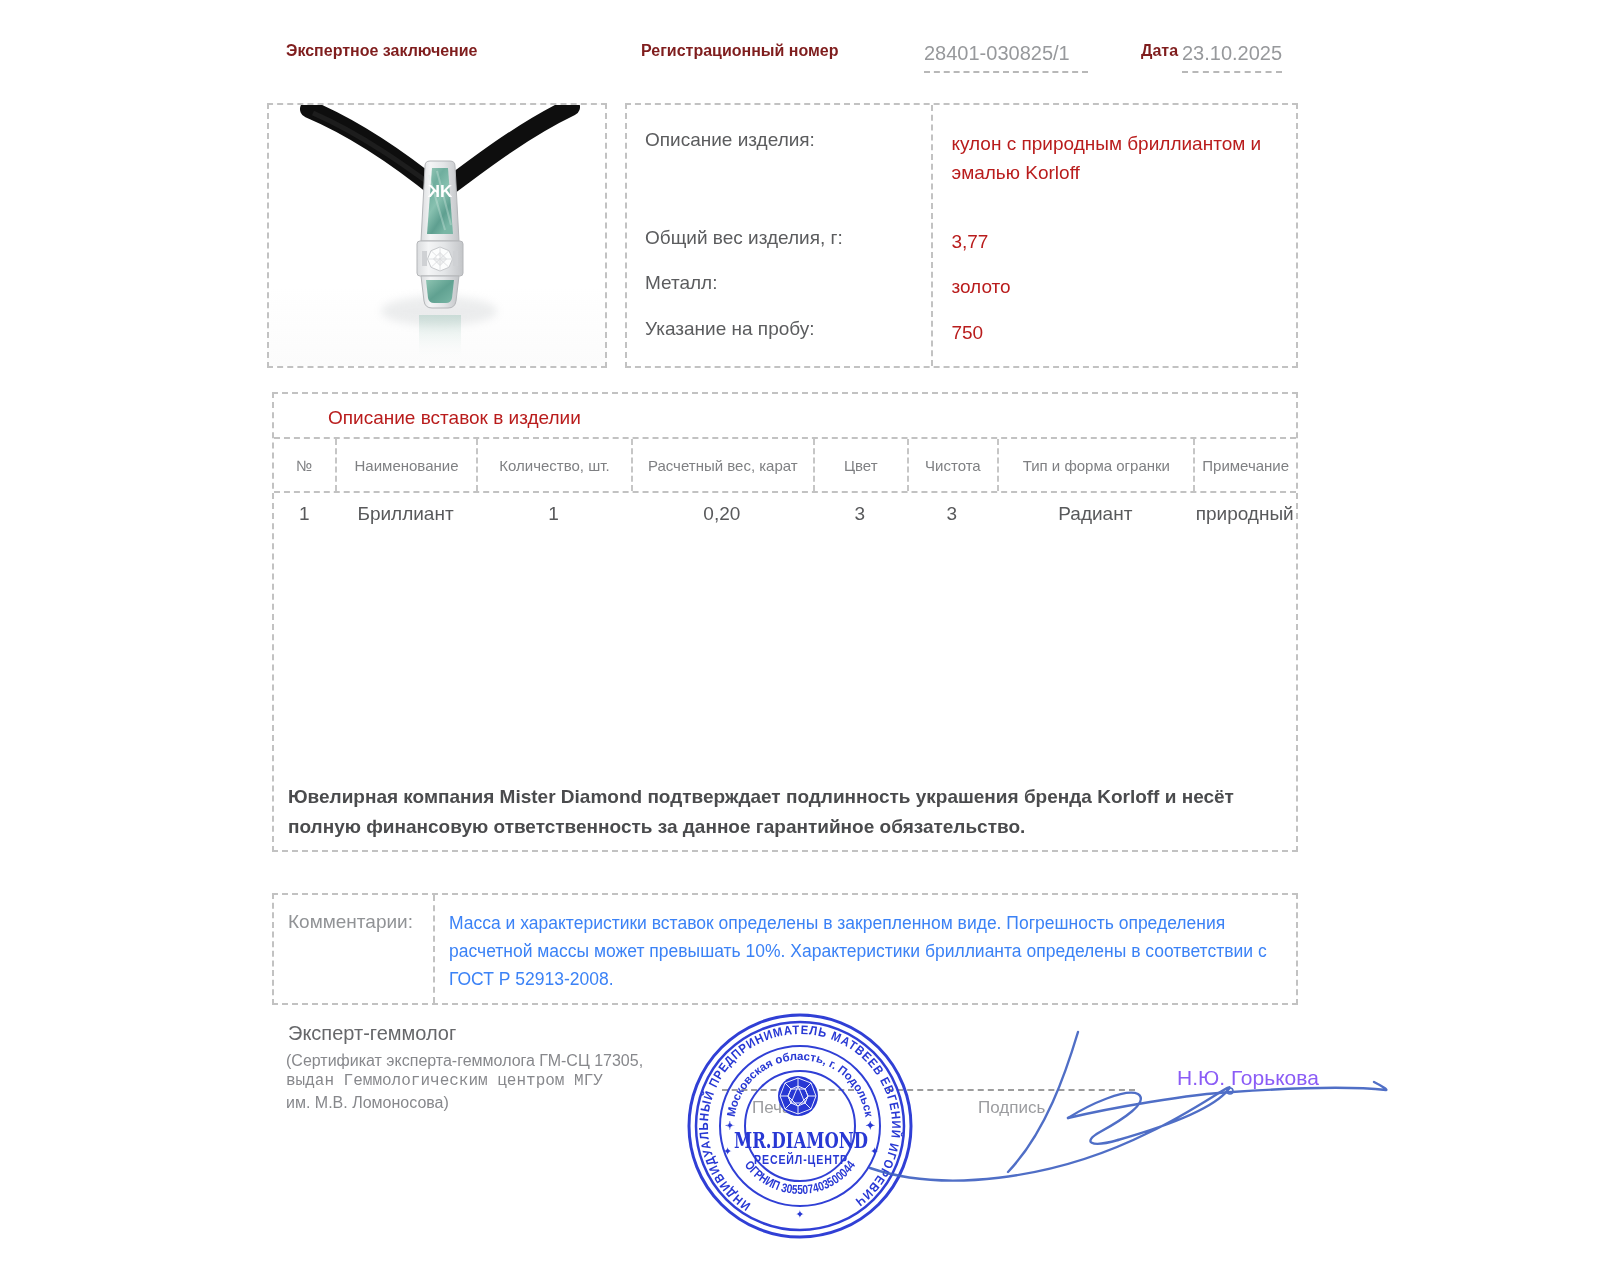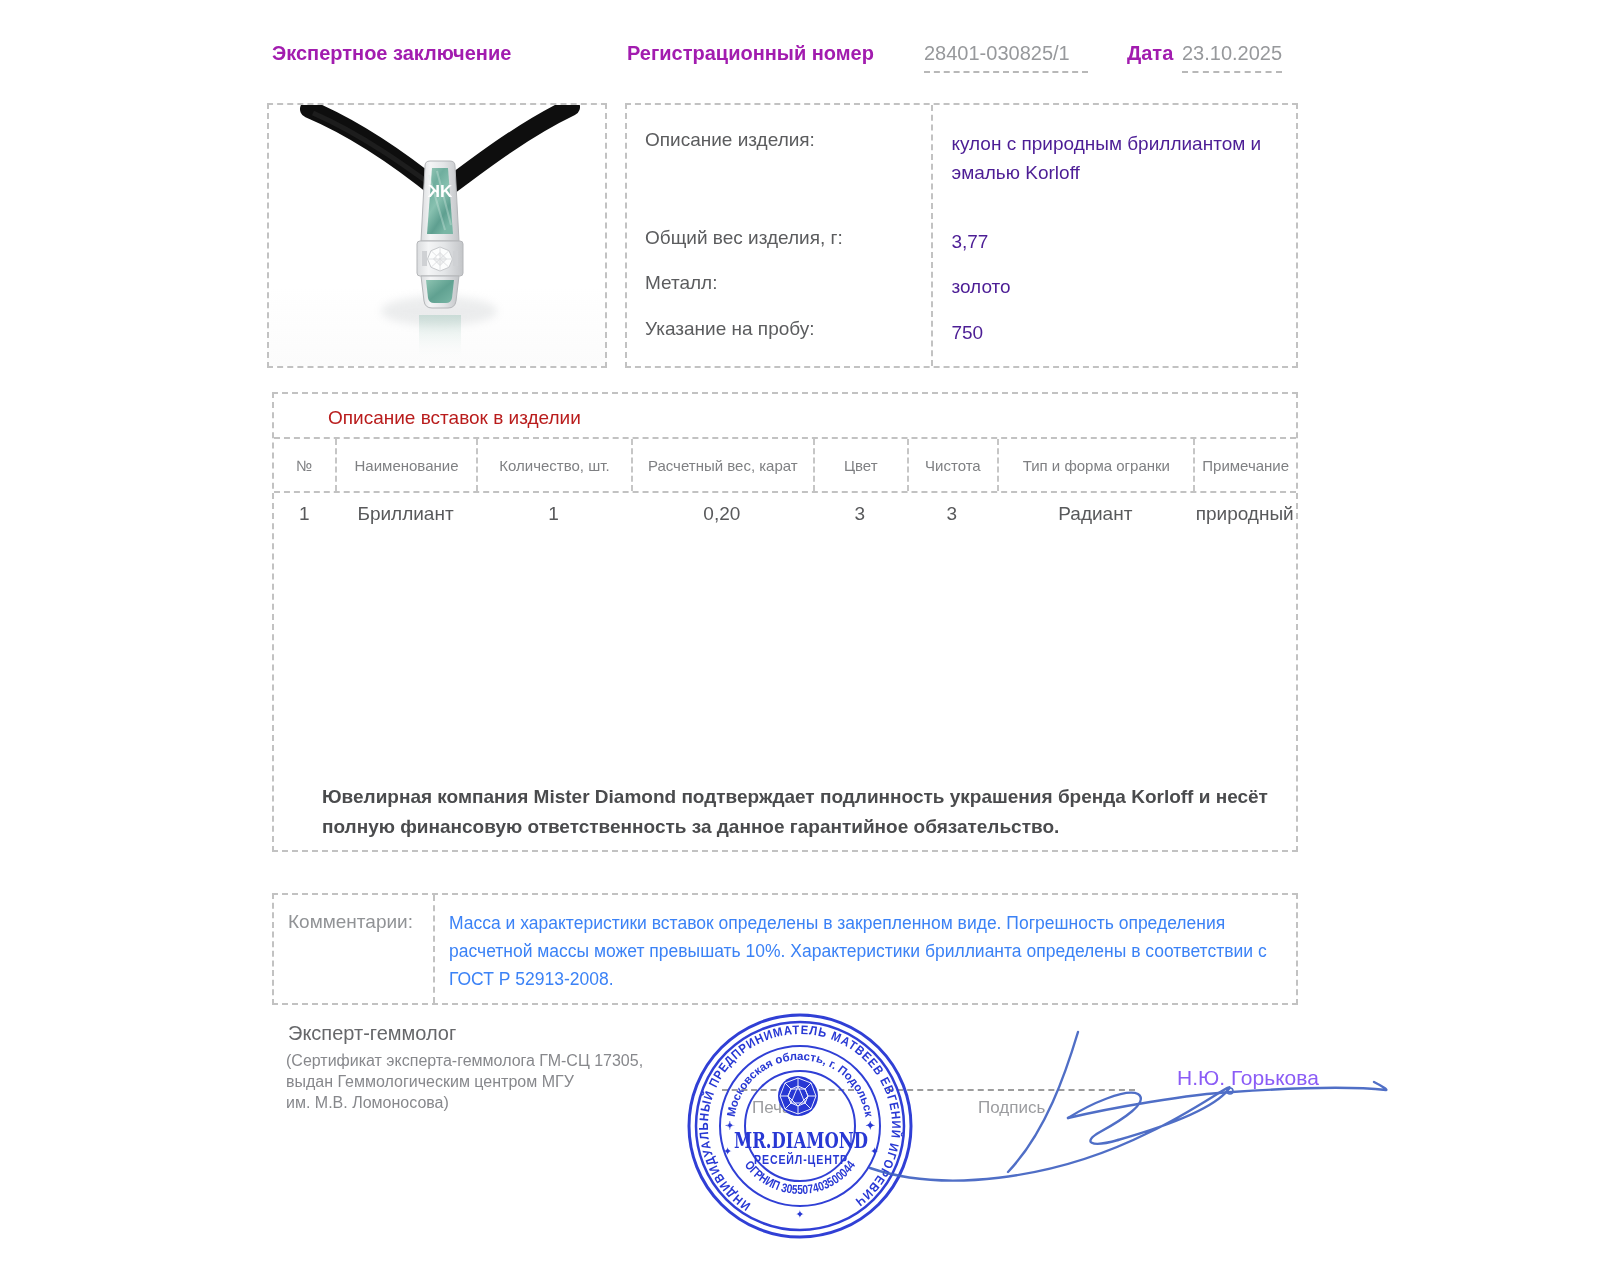--- a/index.html
+++ b/index.html
@@ -1,34 +1,34 @@
 <!DOCTYPE html>
 <html><head>
 <meta charset="utf-8">
 <style>
   html,body{margin:0;padding:0;background:#fff;}
   #page{position:relative;width:1600px;height:1280px;background:#ffffff;
         font-family:"Liberation Sans","DejaVu Sans",sans-serif;overflow:hidden;}
   .abs{position:absolute;}
   .dashedbox{border:2px dashed #c2c2c2;box-sizing:border-box;}
-  .lbl-bold{font-weight:bold;color:#a21caf;font-size:20px;}
+  .lbl-bold{font-weight:bold;color:#7f1d1d;font-size:16px;margin-left:14px;}
   .val-light{color:#97999c;font-size:20px;}
   .dash-underline{border-bottom:2px dashed #b8b8b8;padding-bottom:6px;}
   .fieldlabel{color:#5b5c5e;font-size:19px;}
-  .fieldvalue{color:#4c1d95;font-size:19px;line-height:29px;}
+  .fieldvalue{color:#b91c1c;font-size:19px;line-height:29px;}
   .vdash{border-left:2px dashed #c2c2c2;}
   .table-title{color:#b91c1c;font-size:19px;margin-left:40px;}
   .thead-row{display:flex;border-top:2px dashed #c2c2c2;border-bottom:2px dashed #c2c2c2;height:52px;align-items:center;}
   .th{color:#7f8083;font-size:15px;text-align:center;box-sizing:border-box;height:100%;display:flex;align-items:center;justify-content:center;}
   .th+.th{border-left:2px dashed #c6c6c6;}
   .trow{display:flex;margin-top:12px;}
   .td{color:#58595b;font-size:19px;text-align:center;box-sizing:border-box;}
   .c0{width:5.95%}.c1{width:13.84%}.c2{width:15.11%}.c3{width:17.84%}
   .c4{width:9.16%}.c5{width:8.87%}.c6{width:19.2%}.c7{width:10.03%}
-  .statement{font-weight:bold;color:#4a4b4d;font-size:19px;line-height:30px;margin-left:34px;}
+  .statement{font-weight:bold;color:#4a4b4d;font-size:19px;line-height:30px;}
   .comm-label{color:#919396;font-size:19px;}
   .comm-text{color:#3b82f6;font-size:17.5px;line-height:28px;}
   .expert-title{color:#66676a;font-size:20px;}
   .cert-line{color:#87888c;font-size:16px;line-height:21px;}
   .sig-line{border-bottom:2px dashed #9d9d9d;}
   .sig-caption{color:#9b9c9f;font-size:17px;}
   .expert-name{color:#8b5cf6;font-size:21px;}
 </style>
 </head>
 <body>
@@ -152,21 +152,21 @@
   </div>
 
   <div class="abs dashedbox" style="left:272px;top:893px;width:1026px;height:112px;">
     <div class="abs vdash" style="left:159px;top:0;height:100%;"></div>
     <div class="abs comm-label" style="left:14px;top:16px;">Комментарии:</div>
     <div class="abs comm-text" style="left:175px;top:14px;width:860px;">Масса и характеристики вставок определены в закрепленном виде. Погрешность определения расчетной массы может превышать 10%. Характеристики бриллианта определены в соответствии с ГОСТ Р 52913-2008.</div>
   </div>
 
   <div class="abs expert-title" style="left:288px;top:1022px;">Эксперт-геммолог</div>
   <div class="abs cert-line" style="left:286px;top:1050px;">(Сертификат эксперта-геммолога ГМ-СЦ 17305,</div>
-  <div class="abs cert-line" style="left:286px;top:1071px;">выдан Геммологическим центром МГУ</div>
+  <div class="abs cert-line" style="left:286px;top:1071px;font-family:Liberation Mono, monospace;">выдан Геммологическим центром МГУ</div>
   <div class="abs cert-line" style="left:286px;top:1092px;">им. М.В. Ломоносова)</div>
 
   <div class="abs sig-line" style="left:722px;top:1089px;width:132px;"></div>
   <div class="abs sig-caption" style="left:752px;top:1098px;">Печать</div>
 
   <div class="abs sig-line" style="left:887px;top:1089px;width:248px;"></div>
   <div class="abs sig-caption" style="left:978px;top:1098px;">Подпись</div>
 
   <div class="abs expert-name" style="left:1177px;top:1066px;">Н.Ю. Горькова</div>
 

